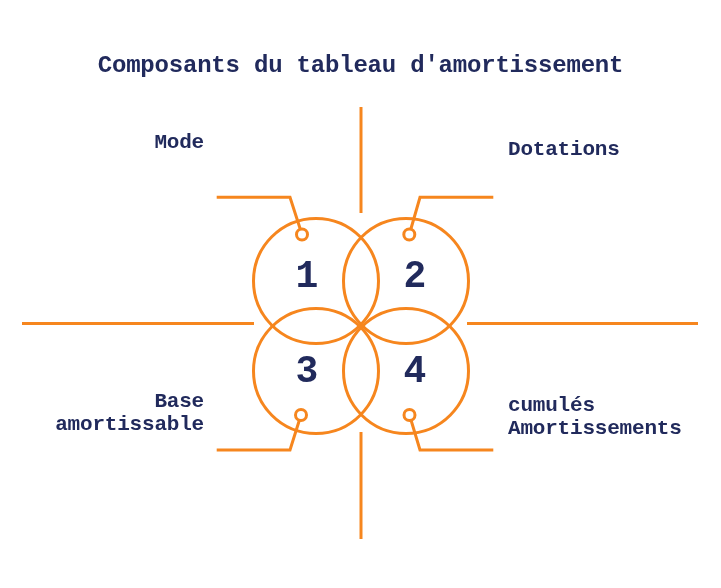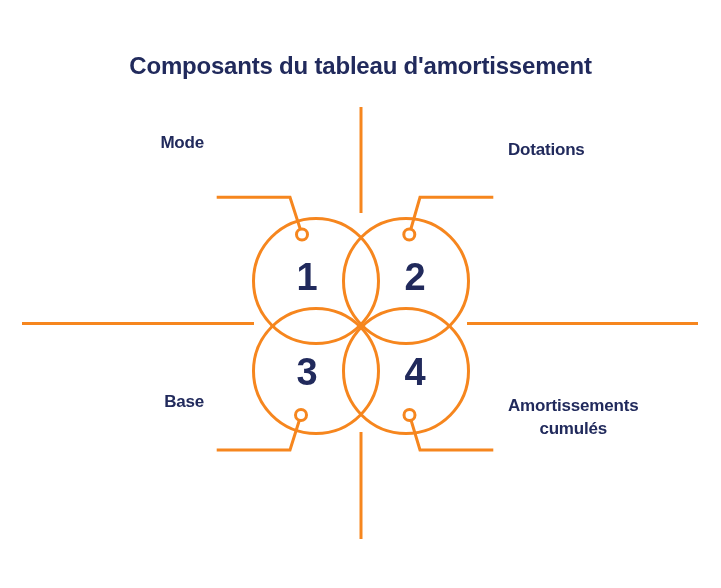--- a/index.html
+++ b/index.html
@@ -6,21 +6,21 @@
     margin: 0;
     padding: 0;
     background: #ffffff;
   }
   #canvas {
     position: relative;
     width: 721px;
     height: 588px;
     background: #ffffff;
     overflow: hidden;
-    font-family: Liberation Sans, sans-serif;
+    font-family: Liberation Mono, monospace;
   }
   #lines-layer {
     position: absolute;
     left: 0;
     top: 0;
     width: 721px;
     height: 588px;
   }
   .txt {
     position: absolute;
@@ -35,27 +35,27 @@
     font-size: 24px;
     line-height: 24px;
     letter-spacing: -0.2px;
   }
   .digit {
     font-size: 38px;
     line-height: 38px;
     transform: translate(-50%, -50%);
   }
   .label {
-    font-size: 17px;
+    font-size: 21px;
     line-height: 23px;
     letter-spacing: -0.2px;
     white-space: nowrap;
   }
   .label.align-right { text-align: right; }
-  .label.align-left  { text-align: center; }
+  .label.align-left  { text-align: left; }
 </style>
 </head>
 <body>
 
 <div id="canvas">
 
   <svg id="lines-layer" viewBox="0 0 721 588" xmlns="http://www.w3.org/2000/svg" fill="none" stroke="#F6861E" stroke-width="3">
 
     <line x1="361" y1="107" x2="361" y2="213"></line>
     <line x1="361" y1="432" x2="361" y2="539"></line>
@@ -88,20 +88,21 @@
   <div class="txt label align-right" style="right:517px; top:131px;">
     <div>Mode</div>
   </div>
 
   <div class="txt label align-left" style="left:508px; top:138px;">
     <div>Dotations</div>
   </div>
 
   <div class="txt label align-right" style="right:517px; top:390px;">
     <div>Base</div>
+    <div>amortissable</div>
   </div>
 
   <div class="txt label align-left" style="left:508px; top:394px;">
+    <div>cumulés</div>
     <div>Amortissements</div>
-    <div>cumulés</div>
   </div>
 
 </div>
 
 </body></html>

